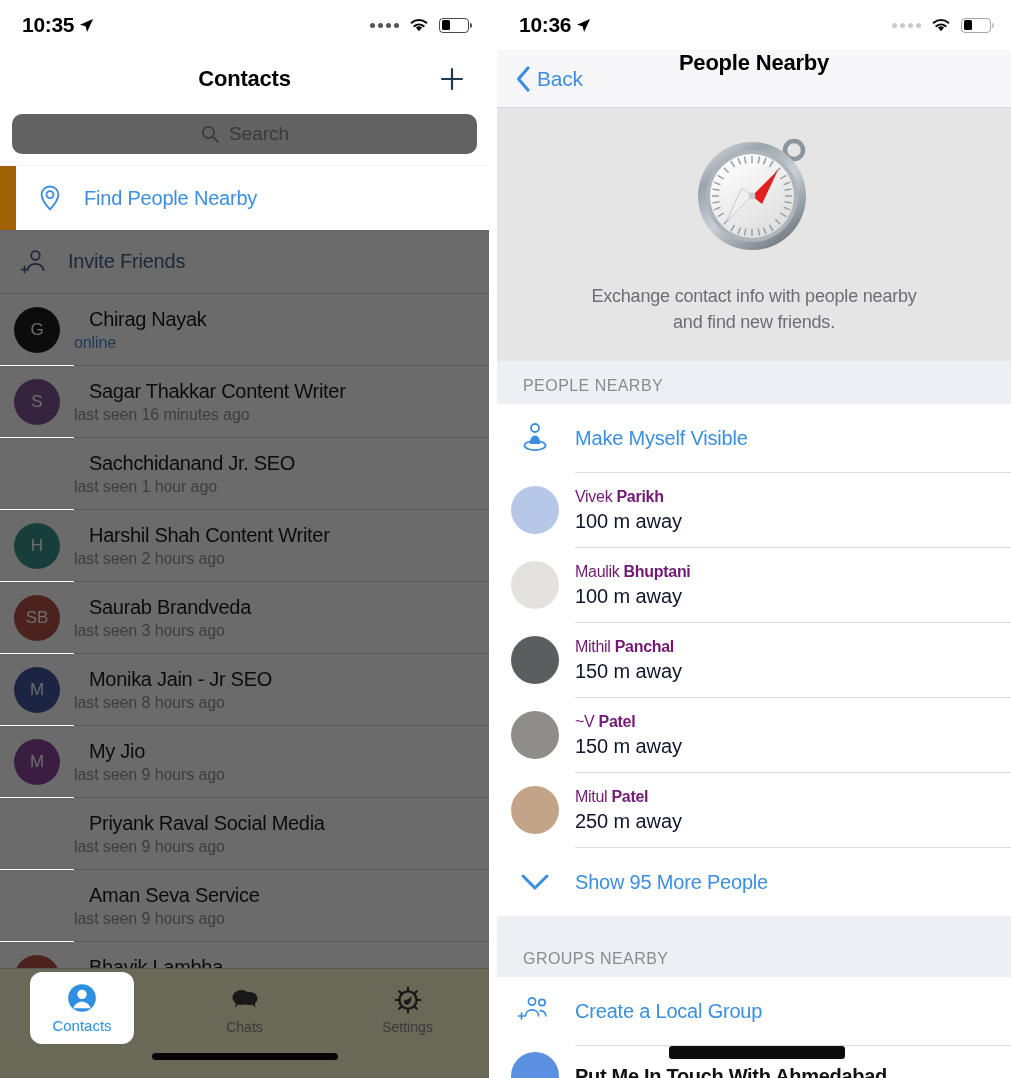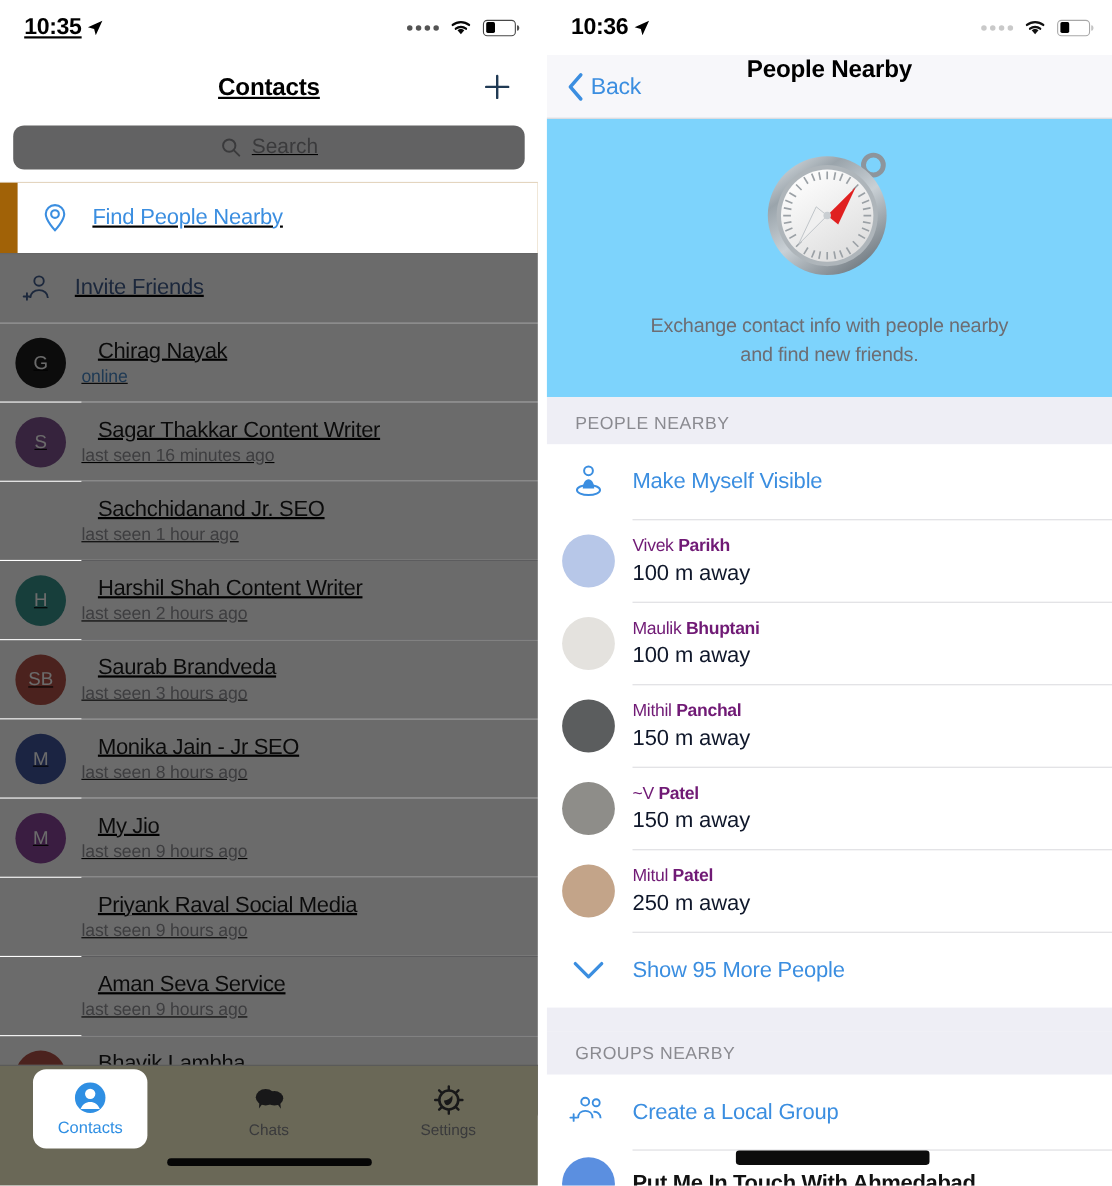--- a/index.html
+++ b/index.html
@@ -6,21 +6,21 @@
   html, body {
     width: 1011px; height: 1078px;
     background: #ffffff;
     font-family: "Liberation Sans", sans-serif;
     overflow: hidden;
   }
   .screens { display: flex; width: 1011px; height: 1078px; }
 
   
   .phone { position: relative; height: 1078px; overflow: hidden; background: #fff; }
-  .phone-left  { width: 497px; border-right: 8px solid #ffffff; text-decoration: underline; }
+  .phone-left  { width: 497px; border-right: 8px solid #ffffff; }
   .phone-right { width: 514px; }
 
   
   .dim { filter: brightness(0.42) saturate(0.75); }
 
   
   .statusbar {
     height: 50px; display: flex; align-items: center;
     justify-content: space-between; padding: 0 20px 0 22px;
   }
@@ -114,21 +114,21 @@
     display:flex; justify-content:center;
     border-bottom:1px solid #d6d6da;
   }
   .back-btn {
     position:absolute; left:18px; top:50%; transform:translateY(-50%);
     display:flex; align-items:center; gap:5px; cursor:pointer;
   }
   .back-label { font-size:21px; color:#3b8ee0; letter-spacing:-0.2px; }
 
   .hero {
-    background:#7dd3fc; padding: 22px 0 26px; text-align:center;
+    background:#e5e5e5; padding: 22px 0 26px; text-align:center;
   }
   .compass { margin: 0 auto 26px; display:block; }
   .hero-text {
     font-size:18px; color:#6d6d73; line-height:1.42; letter-spacing:-0.2px;
   }
   .section-head {
     background:#eeeef5; padding: 16px 0 9px 26px;
     font-size:16px; color:#8a8a90; letter-spacing:0.45px;
   }
   .rlist { background:#fff; }

